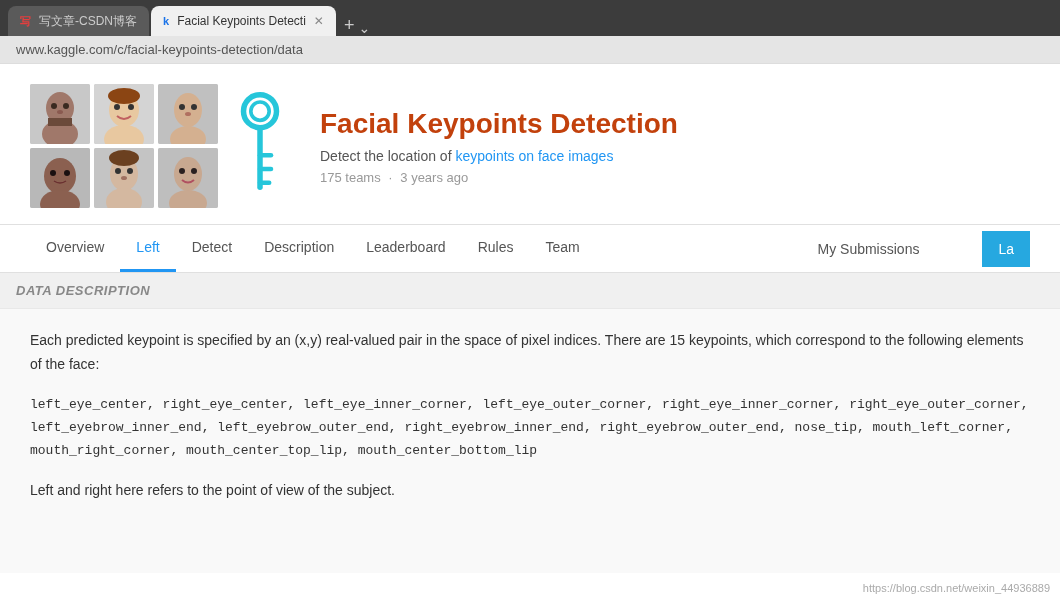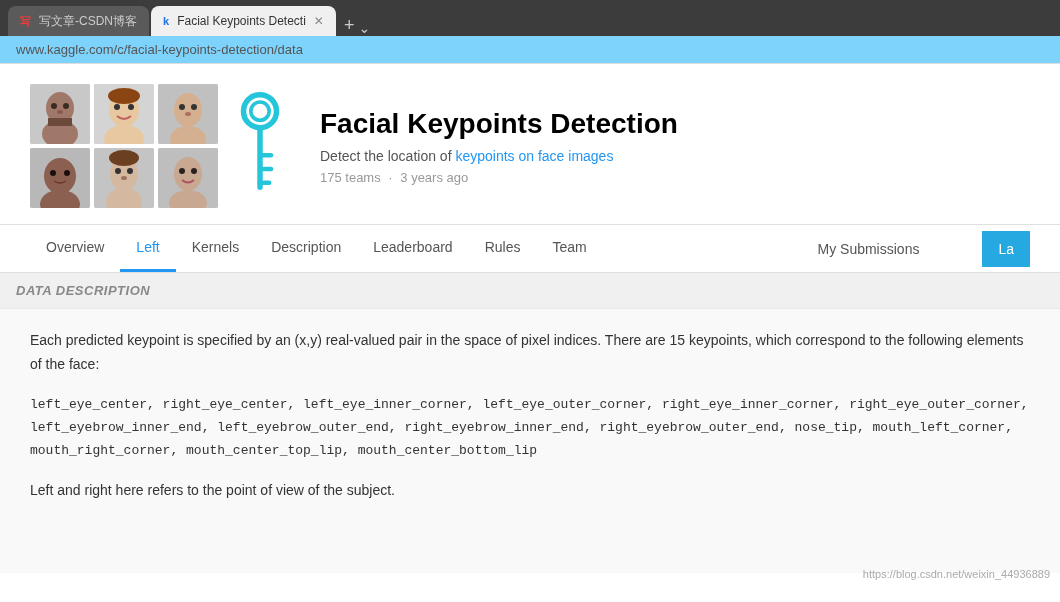--- a/index.html
+++ b/index.html
@@ -9,56 +9,56 @@
     .browser-chrome { background: #3c3c3c; height: 36px; display: flex; align-items: center; padding: 0 8px; }
     .tab-bar { display: flex; align-items: flex-end; height: 100%; gap: 2px; }
     .tab { display: flex; align-items: center; background: #f0f0f0; border-radius: 8px 8px 0 0; padding: 6px 12px; font-size: 12px; color: #333; gap: 8px; height: 30px; }
     .tab.inactive { background: #5a5a5a; color: #ccc; }
     .tab-favicon { font-size: 11px; color: #1a73e8; font-weight: bold; }
     .tab-favicon-red { color: #e53e3e; font-size: 11px; font-weight: bold; }
     .tab-close { color: #888; cursor: pointer; font-size: 12px; }
     .tab-add { color: #ccc; font-size: 18px; margin-left: 6px; cursor: pointer; }
     .tab-menu { color: #ccc; font-size: 14px; margin-left: 2px; cursor: pointer; }
 
-    .address-bar-row { background: #7dd3fc; border-bottom: 1px solid #ddd; padding: 6px 16px; font-size: 13px; color: #555; }
+    .address-bar-row { background: #e5e5e5; border-bottom: 1px solid #ddd; padding: 6px 16px; font-size: 13px; color: #555; }
 
     
     .page-content { background: #fff; }
 
     
     .competition-header { display: flex; align-items: center; padding: 20px 30px 16px 30px; border-bottom: 1px solid #e0e0e0; gap: 20px; }
     .competition-images { display: grid; grid-template-columns: repeat(3, 60px); grid-template-rows: repeat(2, 60px); gap: 4px; }
     .face-img { width: 60px; height: 60px; background: #ccc; border-radius: 2px; overflow: hidden; display: flex; align-items: center; justify-content: center; }
     .face-img svg { width: 100%; height: 100%; }
     .key-icon { width: 60px; height: 120px; grid-row: span 2; display: flex; align-items: center; justify-content: center; margin-left: 8px; }
     .key-icon svg { width: 50px; height: 110px; }
 
     .competition-info { margin-left: 10px; }
-    .competition-title { font-size: 28px; font-weight: 700; color: #000000; margin-bottom: 8px; }
+    .competition-title { font-size: 28px; font-weight: 700; color: #c2410c; margin-bottom: 8px; }
     .competition-desc { color: #555; font-size: 14px; margin-bottom: 6px; }
     .competition-desc a { color: #2196f3; text-decoration: none; }
     .competition-meta { color: #999; font-size: 13px; }
     .competition-meta span { margin-right: 4px; }
 
     
     .nav-tabs { display: flex; align-items: center; border-bottom: 1px solid #e0e0e0; padding: 0 30px; background: #fff; }
     .nav-tab { padding: 14px 16px; font-size: 14px; color: #555; cursor: pointer; border-bottom: 3px solid transparent; text-decoration: none; display: inline-block; }
     .nav-tab.active { color: #2196f3; border-bottom: 3px solid #2196f3; font-weight: 500; }
     .nav-right { margin-left: auto; display: flex; align-items: center; gap: 8px; }
     .my-submissions-btn { padding: 10px 16px; font-size: 14px; color: #555; cursor: pointer; }
     .late-btn { background: #26a8e0; color: #fff; padding: 10px 16px; font-size: 14px; cursor: pointer; margin-left: 39px; }
 
     
     .main-content { padding: 20px 30px; background: #f9f9f9; min-height: 300px; }
     .section-title { font-size: 13px; font-weight: 600; color: #888; text-transform: uppercase; letter-spacing: 0.5px; margin-bottom: 20px; background: #f0f0f0; padding: 10px 16px; margin: -20px -30px 20px -30px; border-bottom: 1px solid #e8e8e8; font-style: italic; }
 
     .description-text { font-size: 14px; color: #333; line-height: 1.7; margin-bottom: 16px; }
     .keypoints-list { font-size: 14px; color: #333; line-height: 1.8; margin-bottom: 16px; font-family: 'Consolas', 'Courier New', monospace; font-size: 13px; margin-top: 8px; }
 
-    .watermark { position: fixed; bottom: 22px; right: 10px; font-size: 11px; color: #aaa; }
+    .watermark { position: fixed; bottom: 8px; right: 10px; font-size: 11px; color: #aaa; }
   </style>
 </head>
 <body>
 
 <div class="browser-chrome">
   <div class="tab-bar">
 
     <div class="tab inactive">
       <span class="tab-favicon-red">写</span>
       <span>写文章-CSDN博客</span>
@@ -179,21 +179,21 @@
         <span>175 teams</span>
         <span>·</span>
         <span>3 years ago</span>
       </div>
     </div>
   </div>
 
   <div class="nav-tabs">
     <a class="nav-tab">Overview</a>
     <a class="nav-tab active">Left</a>
-    <a class="nav-tab">Kernels</a>
+    <a class="nav-tab">Detect</a>
     <a class="nav-tab">Description</a>
     <a class="nav-tab">Leaderboard</a>
     <a class="nav-tab">Rules</a>
     <a class="nav-tab">Team</a>
     <div class="nav-right">
       <span class="my-submissions-btn">My Submissions</span>
       <span class="late-btn">La</span>
     </div>
   </div>
 

